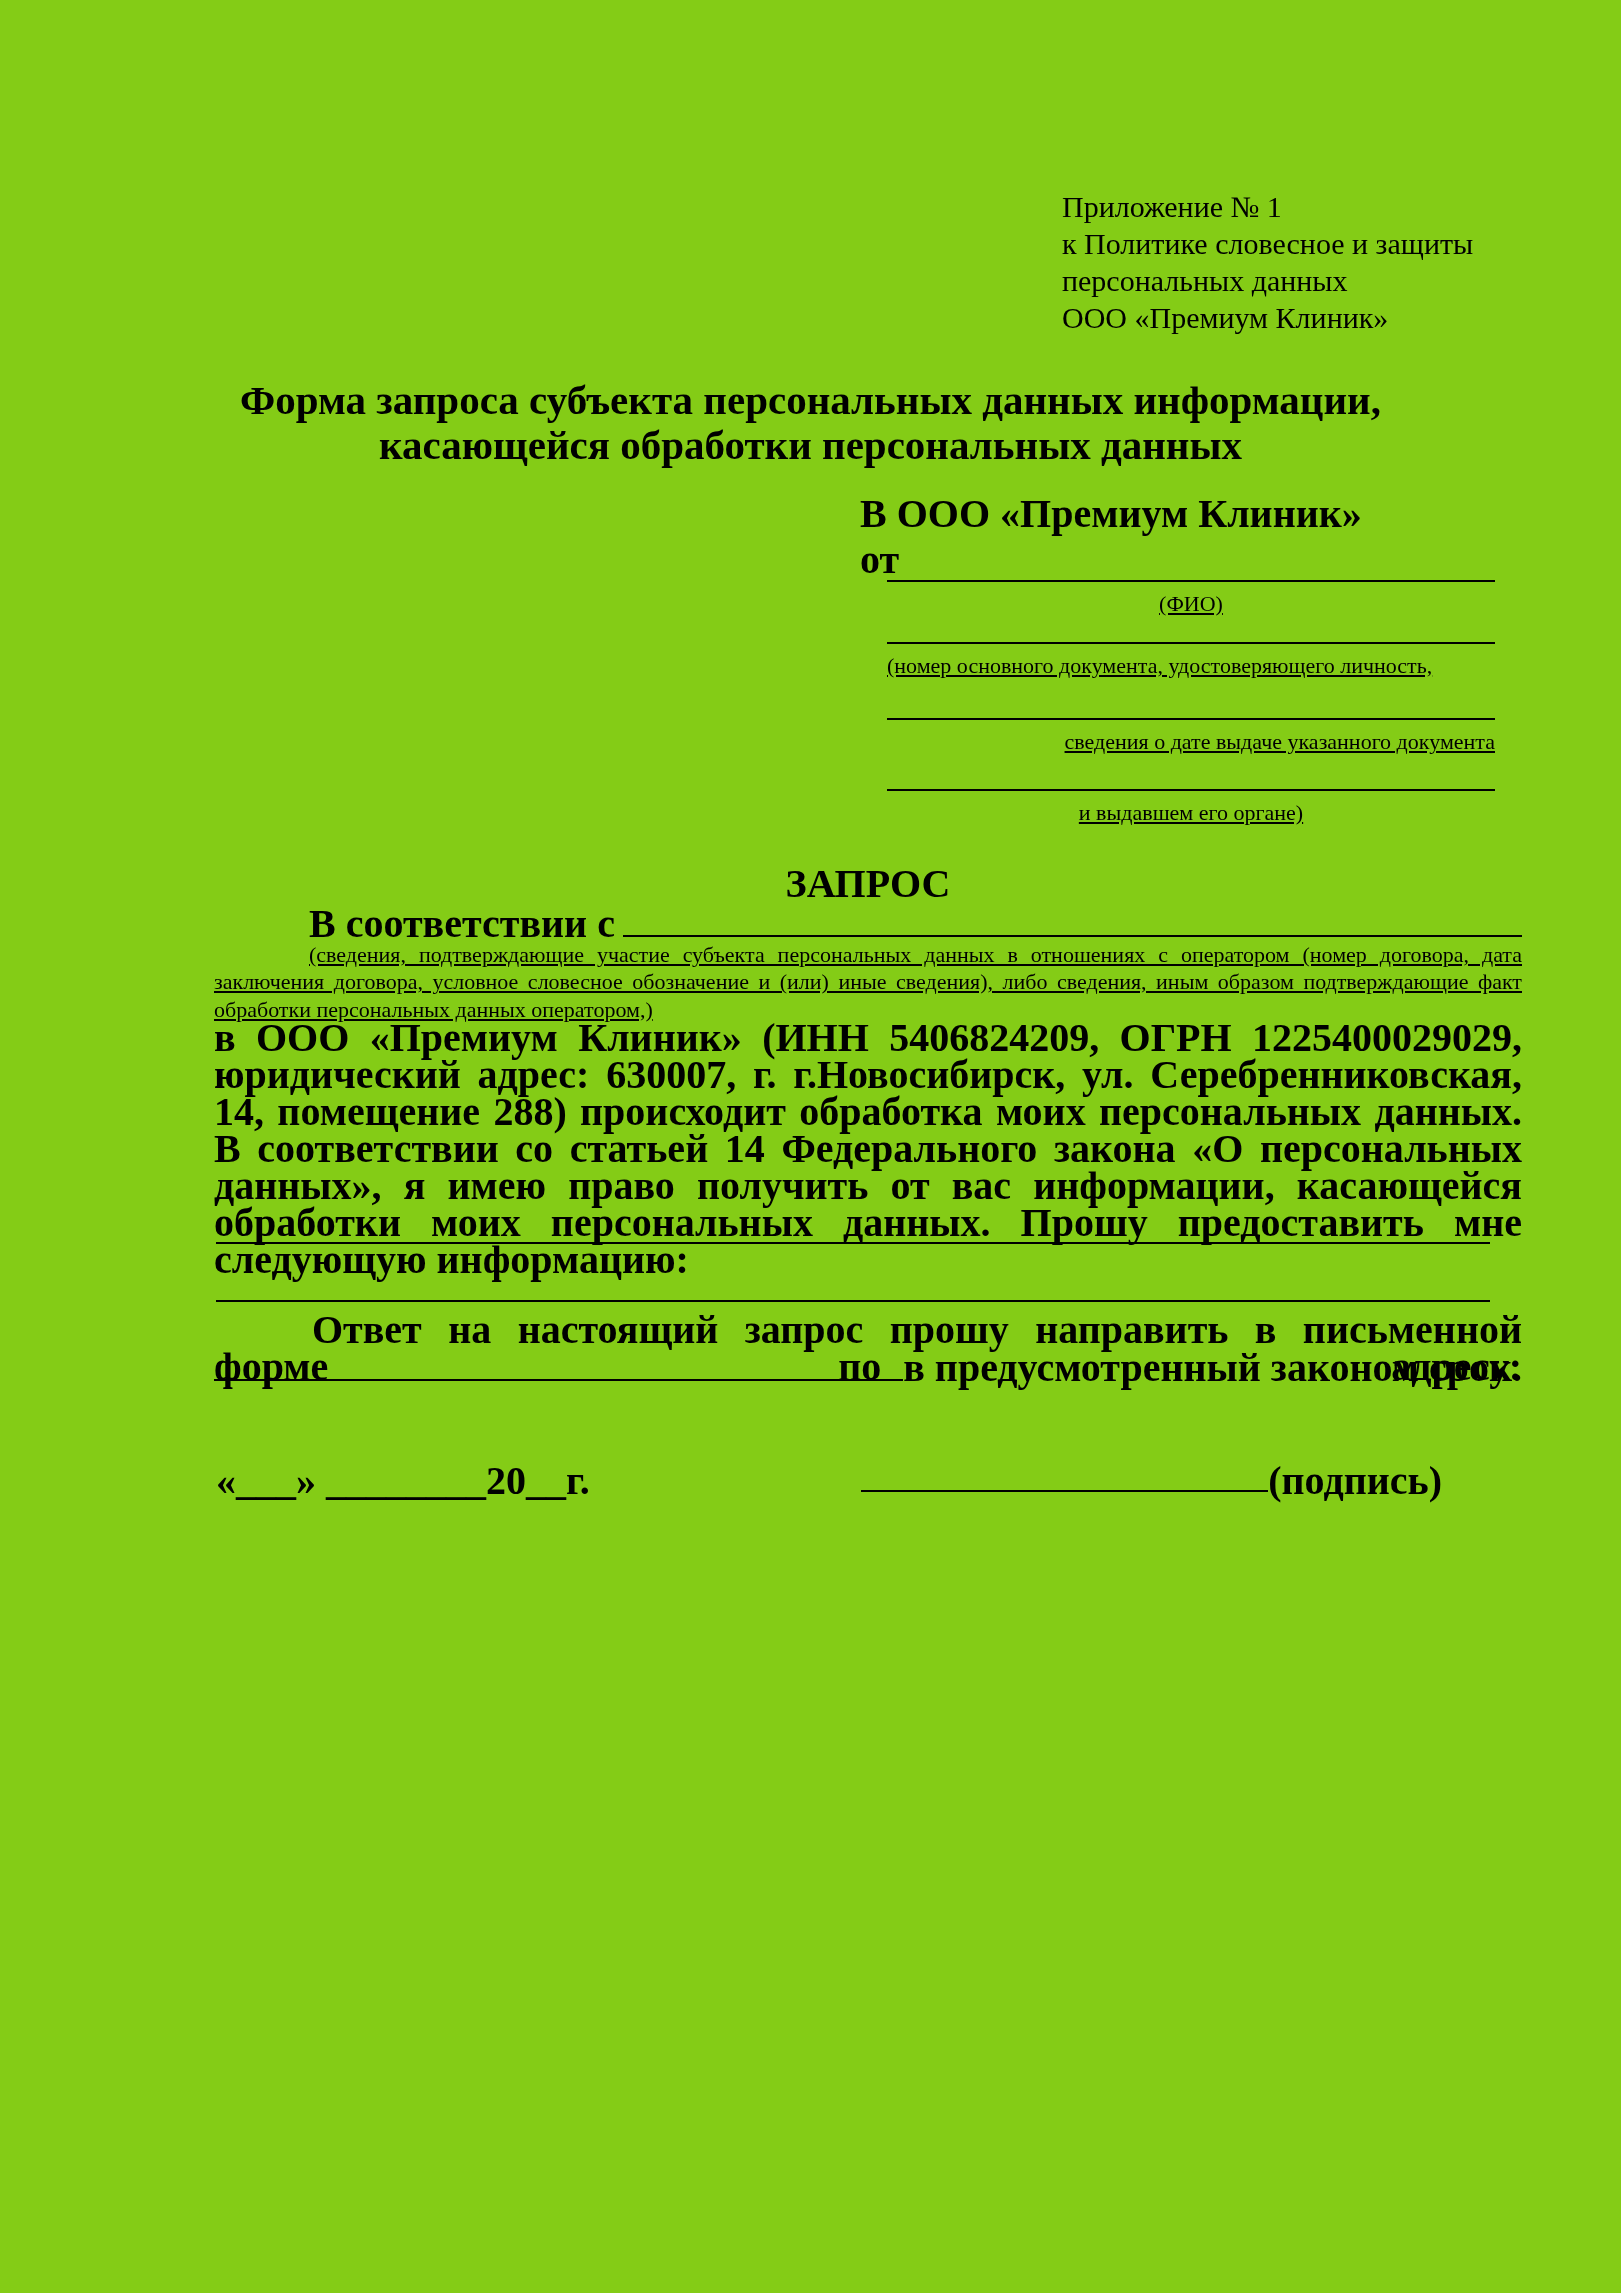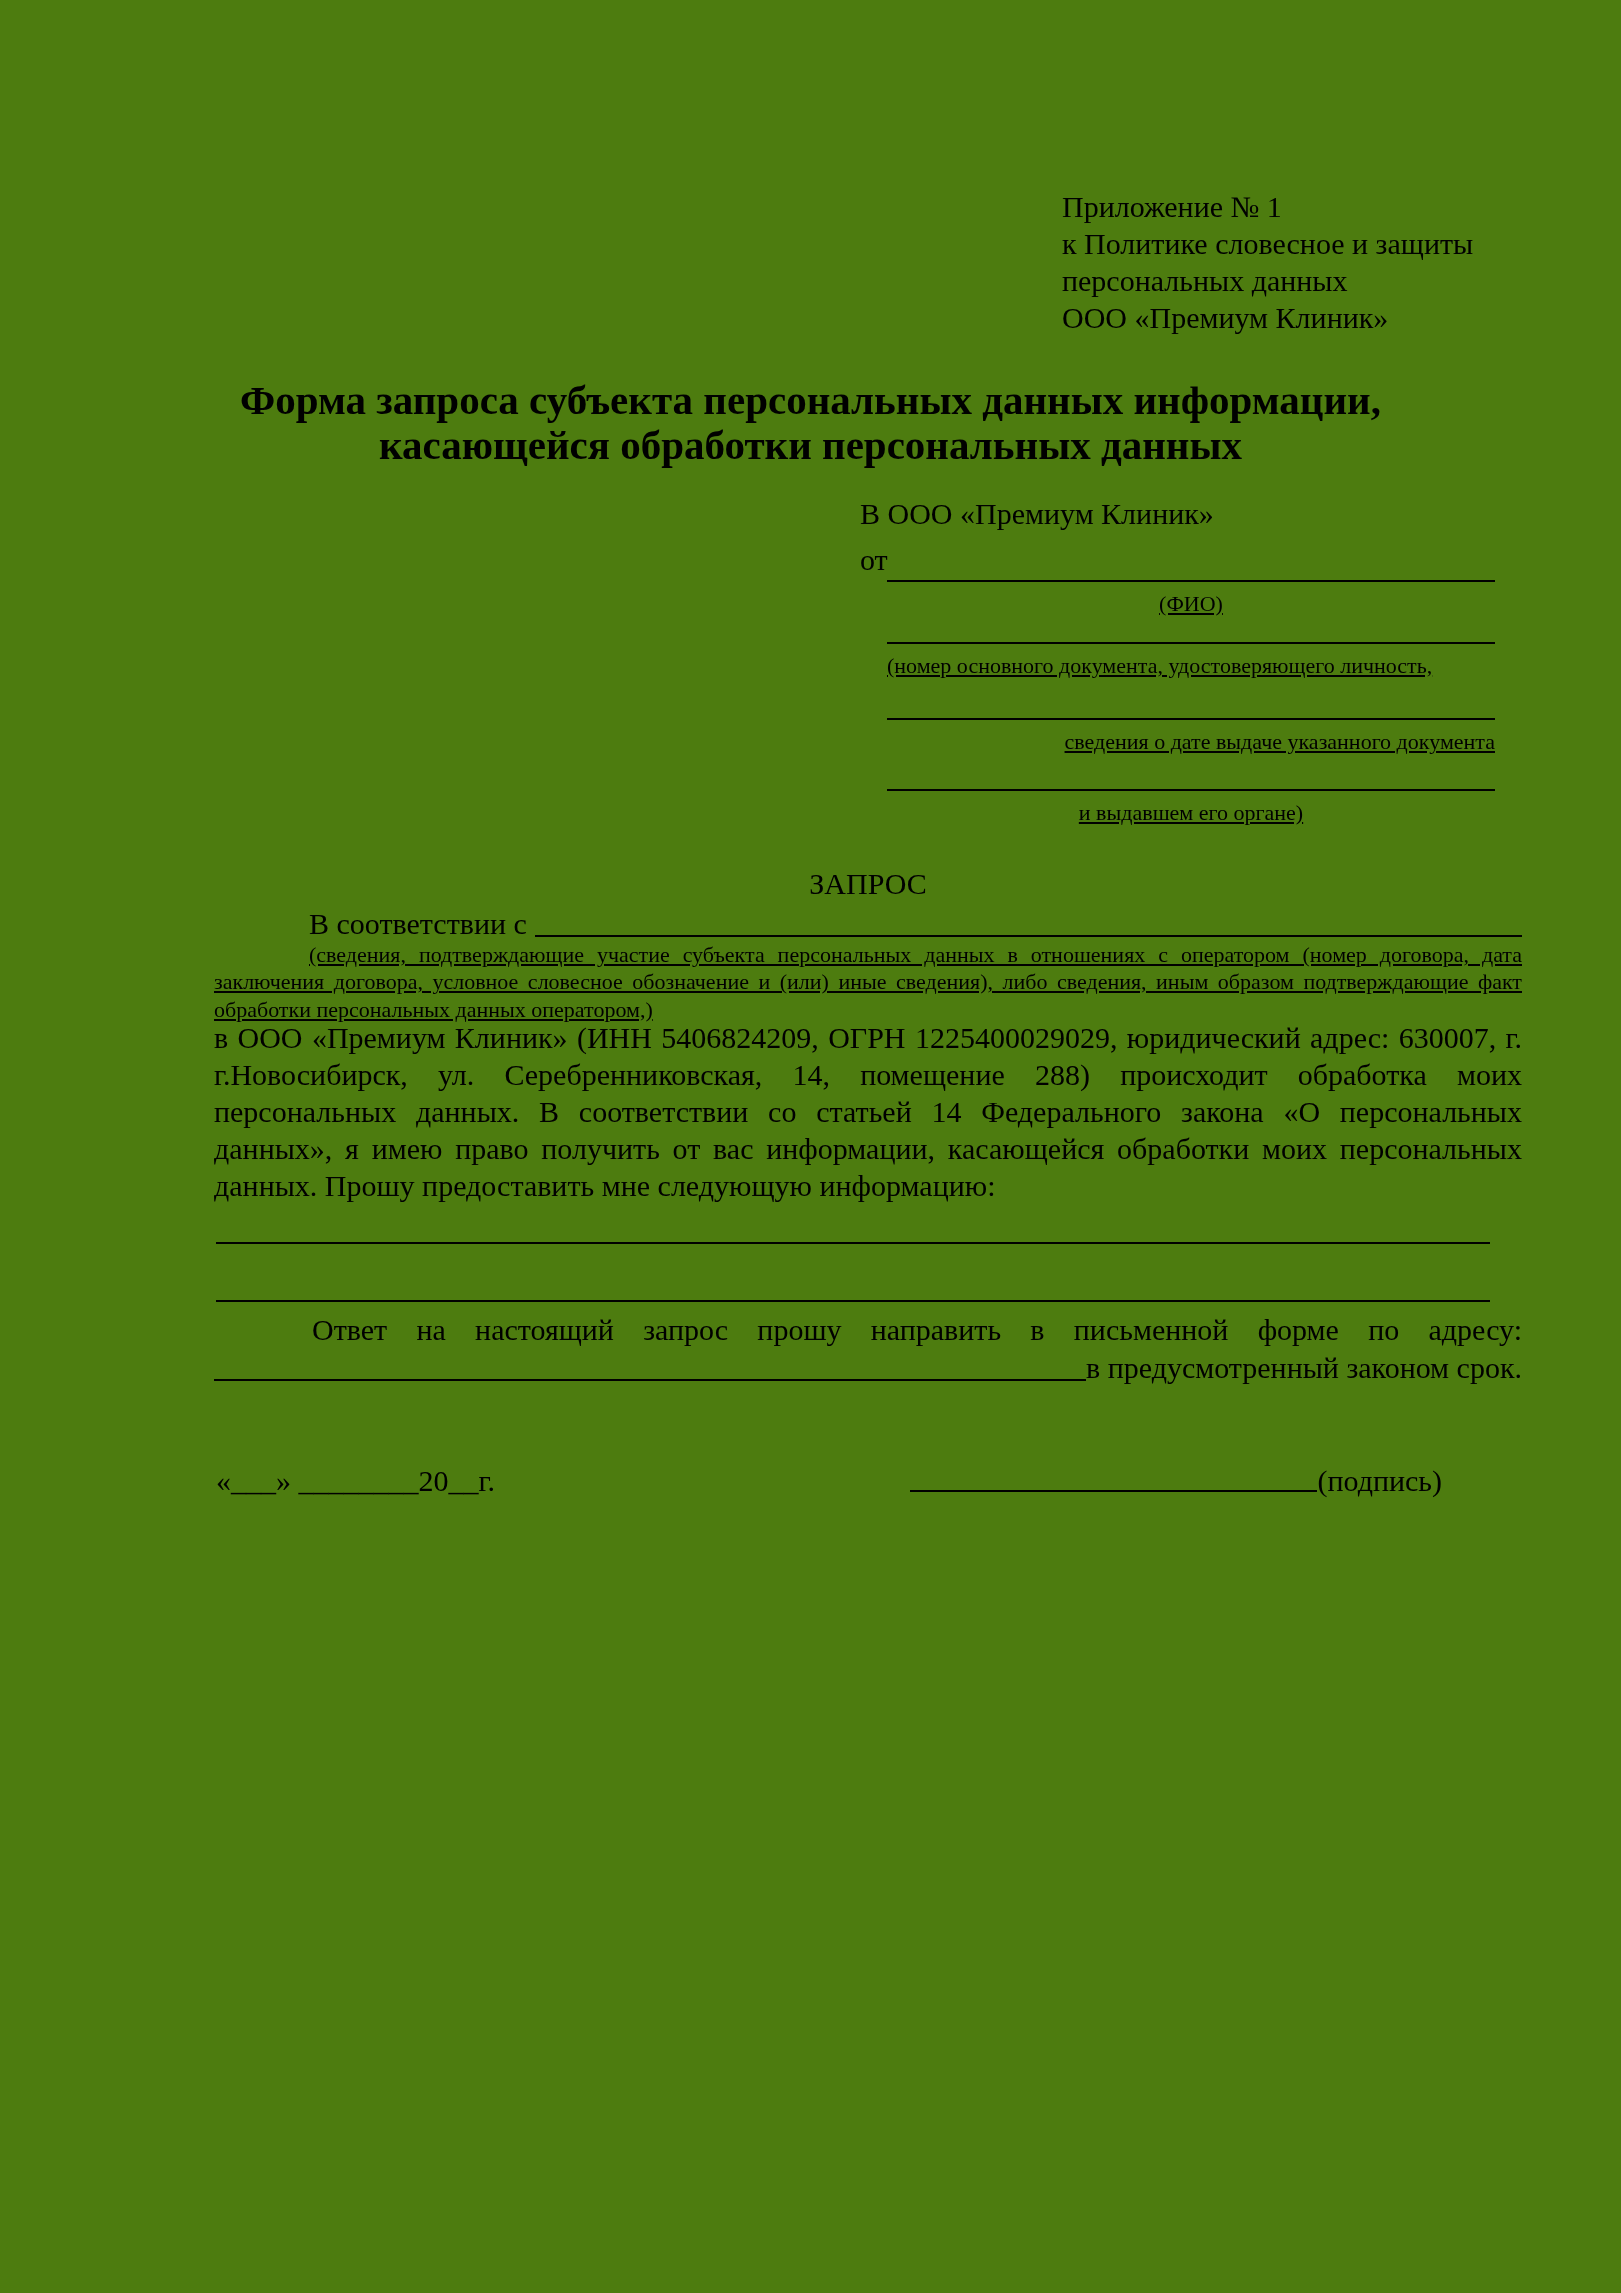--- a/index.html
+++ b/index.html
@@ -1,27 +1,27 @@
 <!DOCTYPE html>
 <html><head>
 <meta charset="utf-8">
 <style>
   html, body { margin: 0; padding: 0; background: #ffffff; }
   .page {
     position: relative;
     width: 1621px;
     height: 2294px;
-    background: #4d7c0f;
+    background: #84cc16;
     color: #000000;
     font-family: "Liberation Serif", "DejaVu Serif", serif;
     overflow: hidden;
   }
   .abs { position: absolute; }
 
-  .body-text { font-size: 30px; line-height: 37px; }
+  .body-text { font-size: 40px; line-height: 37px; font-weight: bold; }
   .small-text { font-size: 22px; line-height: 27.4px; text-decoration: underline; }
 
   .header-block { left: 1062px; top: 188px; font-size: 30px; line-height: 37px; }
 
   .doc-title {
     left: 0; top: 378px; width: 1621px;
     text-align: center; font-weight: bold;
     font-size: 41px; line-height: 45px;
   }
 

